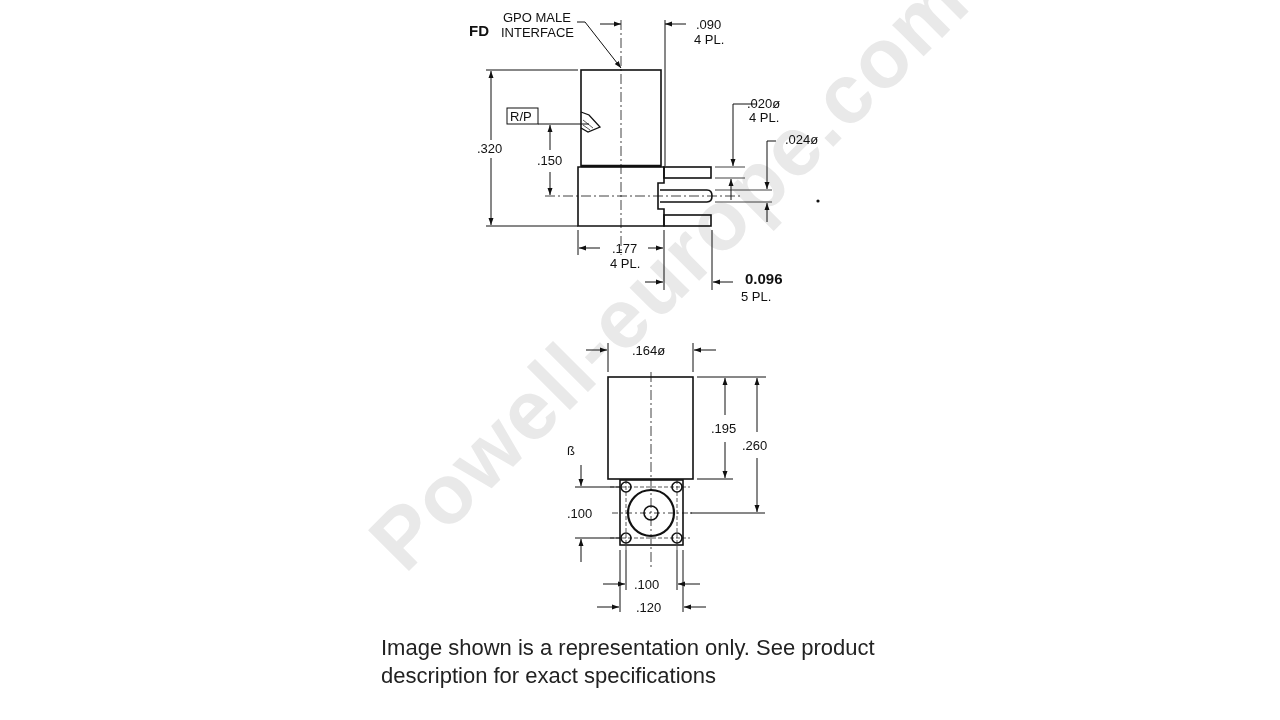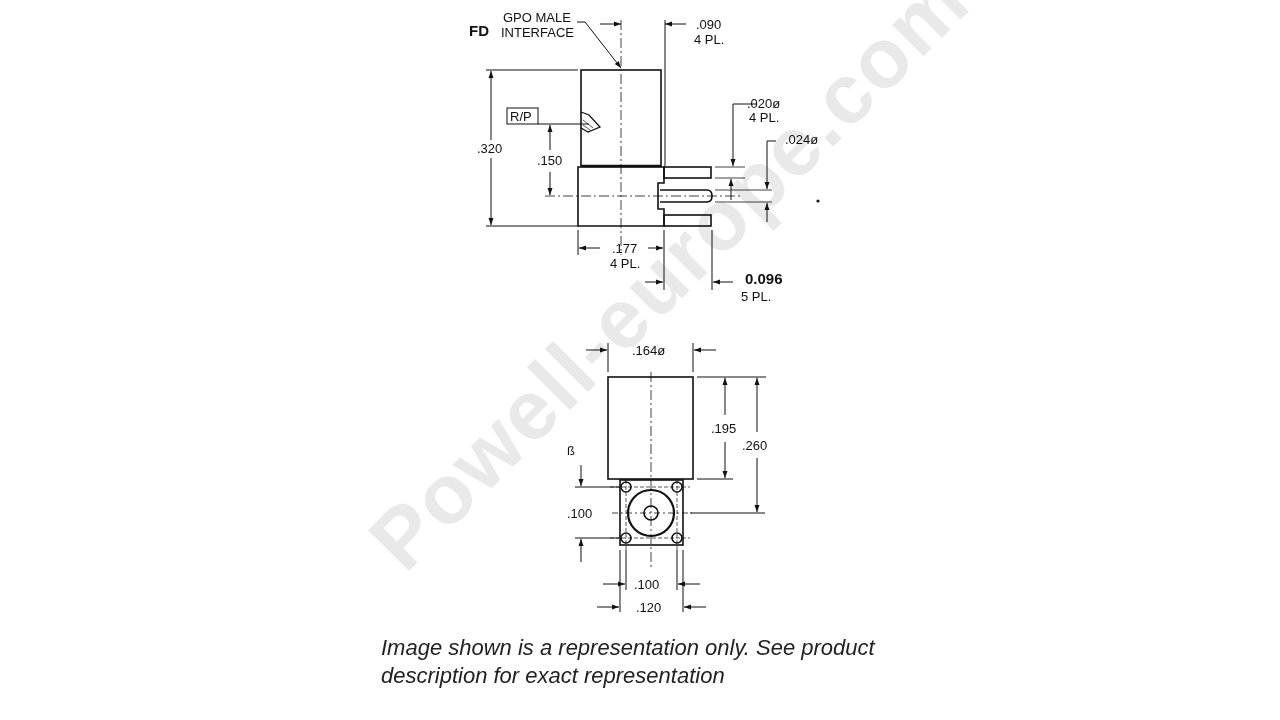--- a/index.html
+++ b/index.html
@@ -1,21 +1,21 @@
 <!DOCTYPE html>
 <html><head>
   <meta charset="utf-8">
   <style>
     html, body { margin: 0; padding: 0; background: #ffffff; }
     body { width: 1280px; height: 720px; position: relative; overflow: hidden; font-family: "Liberation Sans", sans-serif; }
     #drawing { position: absolute; left: 0; top: 0; width: 1280px; height: 720px; }
     .dim { font-family: "Liberation Sans", sans-serif; font-size: 13px; fill: #111; }
     .dim-bold { font-family: "Liberation Sans", sans-serif; font-size: 15px; font-weight: bold; fill: #111; }
     .wm { font-family: "Liberation Sans", sans-serif; font-size: 84px; font-weight: bold; fill: #e9e9e9; letter-spacing: 2px; }
-    .caption { position: absolute; left: 381px; top: 634px; width: 560px; font-family: "Liberation Sans", sans-serif; font-style: italic; font-size: 22px; line-height: 28px; color: #222; }
+    .caption { position: absolute; left: 381px; top: 634px; width: 560px; font-family: "Liberation Sans", sans-serif; font-size: 22px; line-height: 28px; color: #222; }
   </style>
 </head>
 <body>
 
 <svg id="drawing" viewBox="0 0 1280 720" xmlns="http://www.w3.org/2000/svg">
   <defs>
     <marker id="arr" markerWidth="8" markerHeight="8" refX="7" refY="4" orient="auto" markerUnits="userSpaceOnUse">
       <path d="M0,1.5 L7,4 L0,6.5 Z" fill="#111"></path>
     </marker>
   </defs>
@@ -146,14 +146,14 @@
   <text class="dim" x="711" y="433">.195</text>
   <text class="dim" x="742" y="450">.260</text>
   <text class="dim" x="567" y="518">.100</text>
   <text class="dim" x="634" y="589">.100</text>
   <text class="dim" x="636" y="612">.120</text>
   <text class="dim" x="567" y="455" font-size="9">ß</text>
 </svg>
 
 <div class="caption">
   <div>Image shown is a representation only. See product</div>
-  <div>description for exact representation</div>
+  <div>description for exact specifications</div>
 </div>
 
 </body></html>

